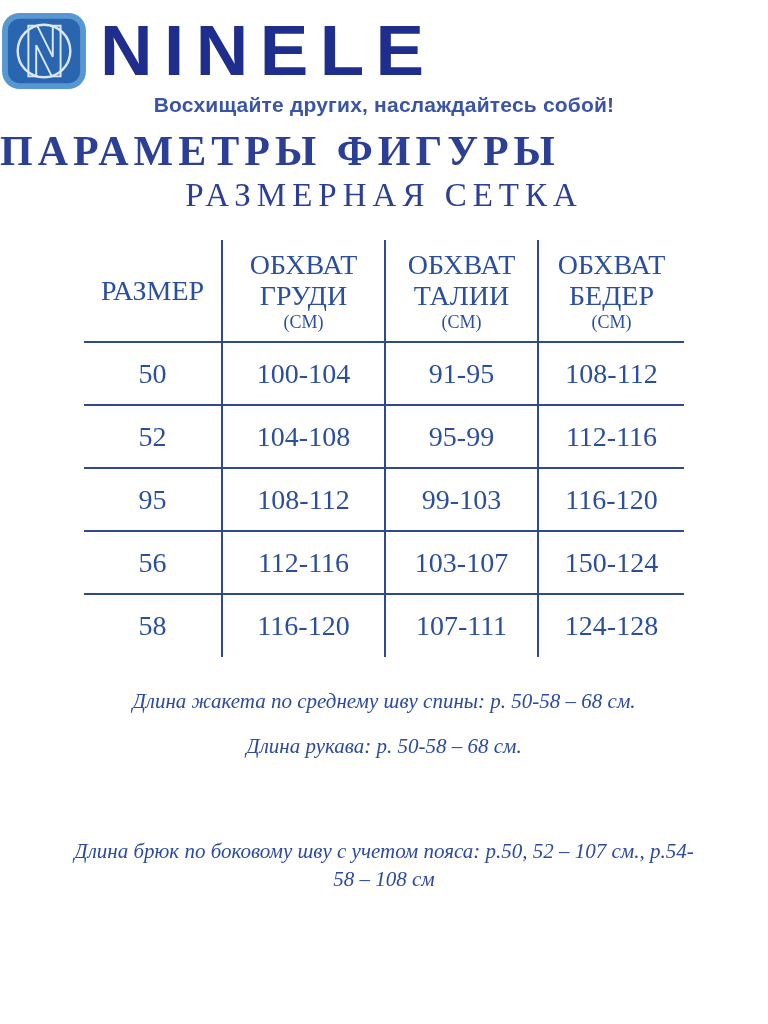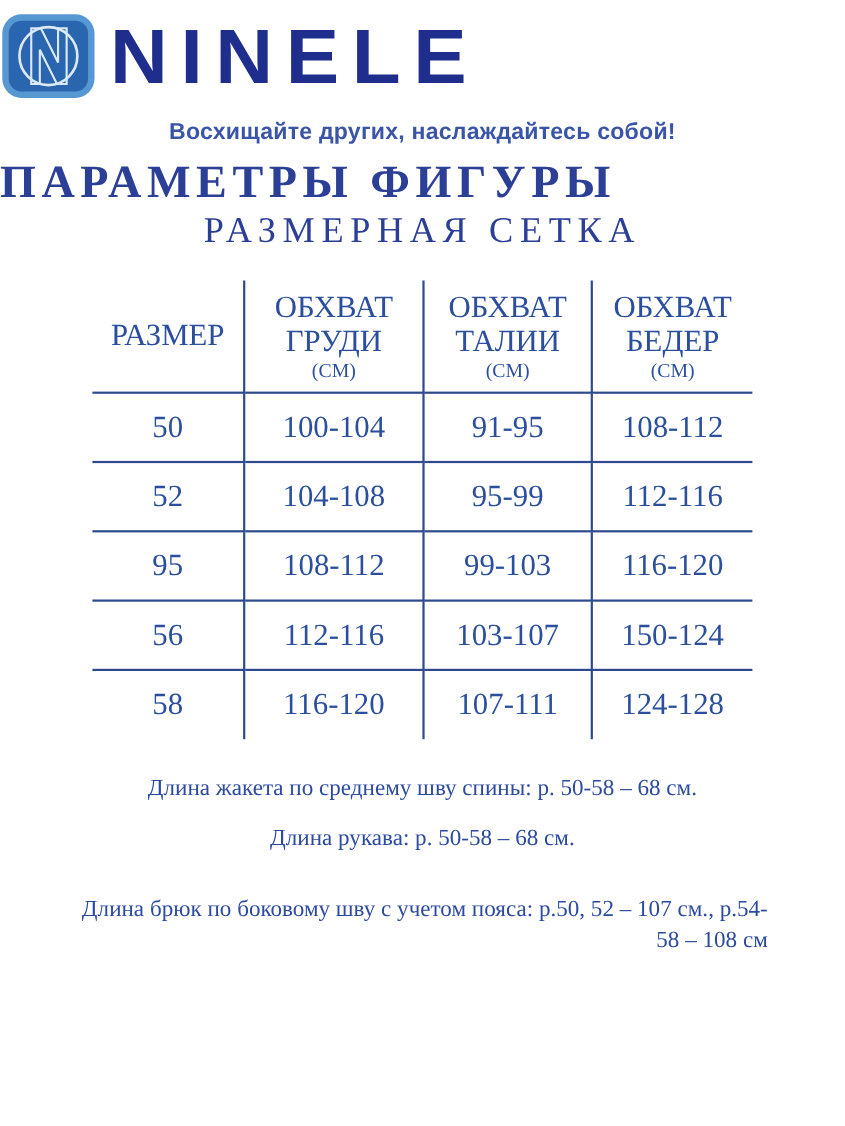--- a/index.html
+++ b/index.html
@@ -24,21 +24,21 @@
     font-family: "Liberation Sans", sans-serif;
     font-size: 70px;
     font-weight: 700;
     letter-spacing: 11px;
     color: #1f2e8c;
     line-height: 1;
     transform: scaleX(1.04);
     transform-origin: left center;
   }
   .tagline {
-    margin-top: 18px;
+    margin-top: 3px;
     text-align: center;
     font-family: "Liberation Sans", sans-serif;
     font-size: 21px;
     font-weight: 700;
     color: #3a54a8;
     letter-spacing: 0.2px;
   }
 
   
   .title {
@@ -87,23 +87,24 @@
 
   
   .notes {
     width: 628px;
     margin: 30px auto 0;
     text-align: center;
     font-family: "Liberation Serif", serif;
     font-size: 21px;
     color: #2b4aa0;
     line-height: 1.35;
+    font-style: italic;
   }
   .notes p + p { margin-top: 17px; }
-  .notes p.spaced { margin-top: 36px; text-align: right; }
+  .notes p.spaced { margin-top: 76px; }
 </style>
 </head>
 <body>
 
 <div class="page">
 
   <header class="brand">
     <div class="logo-row">
       <svg class="logo-icon" viewBox="0 0 88 80" aria-hidden="true">
         <rect x="1" y="1" width="86" height="78" rx="18" fill="#5898d2"></rect>

